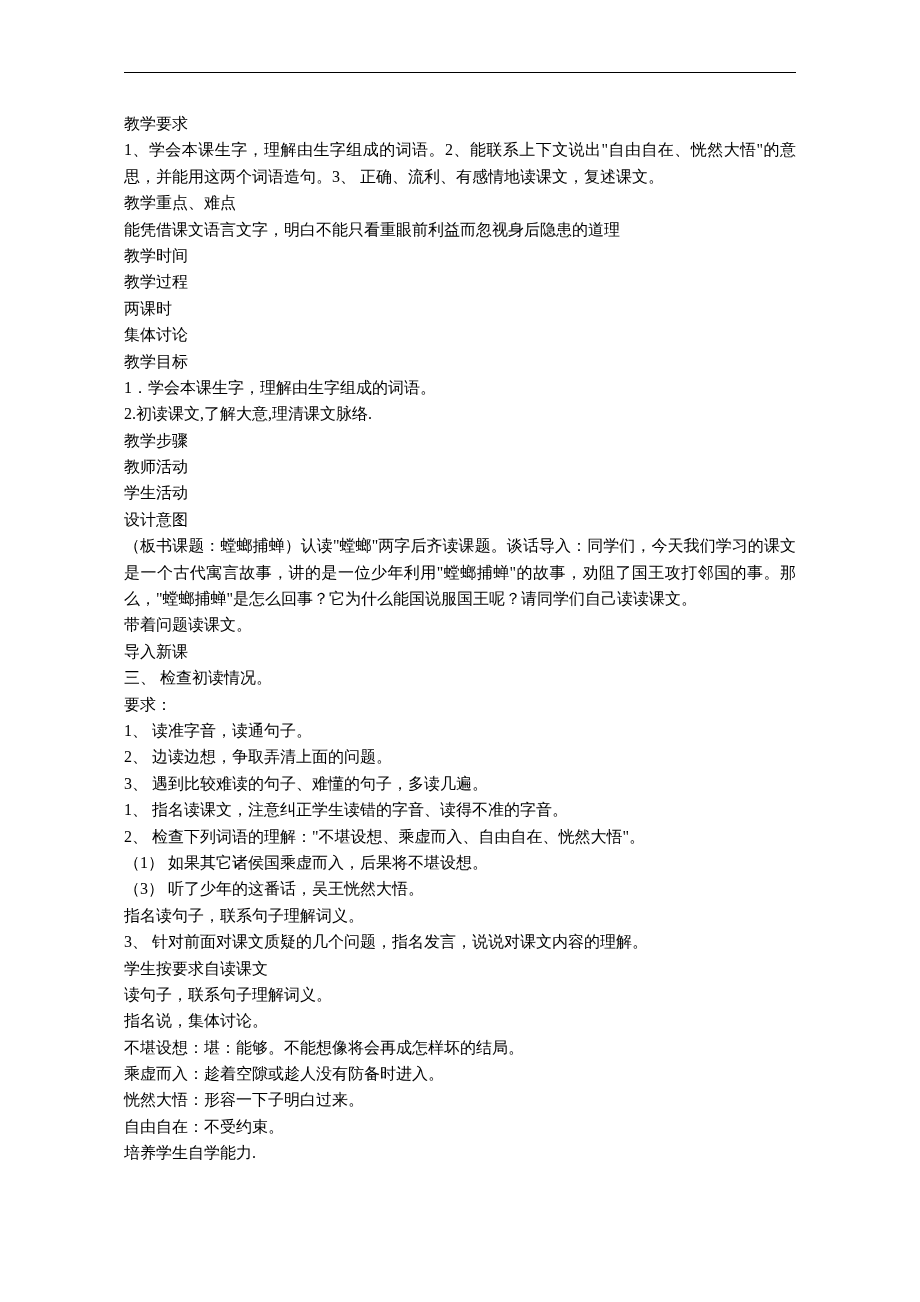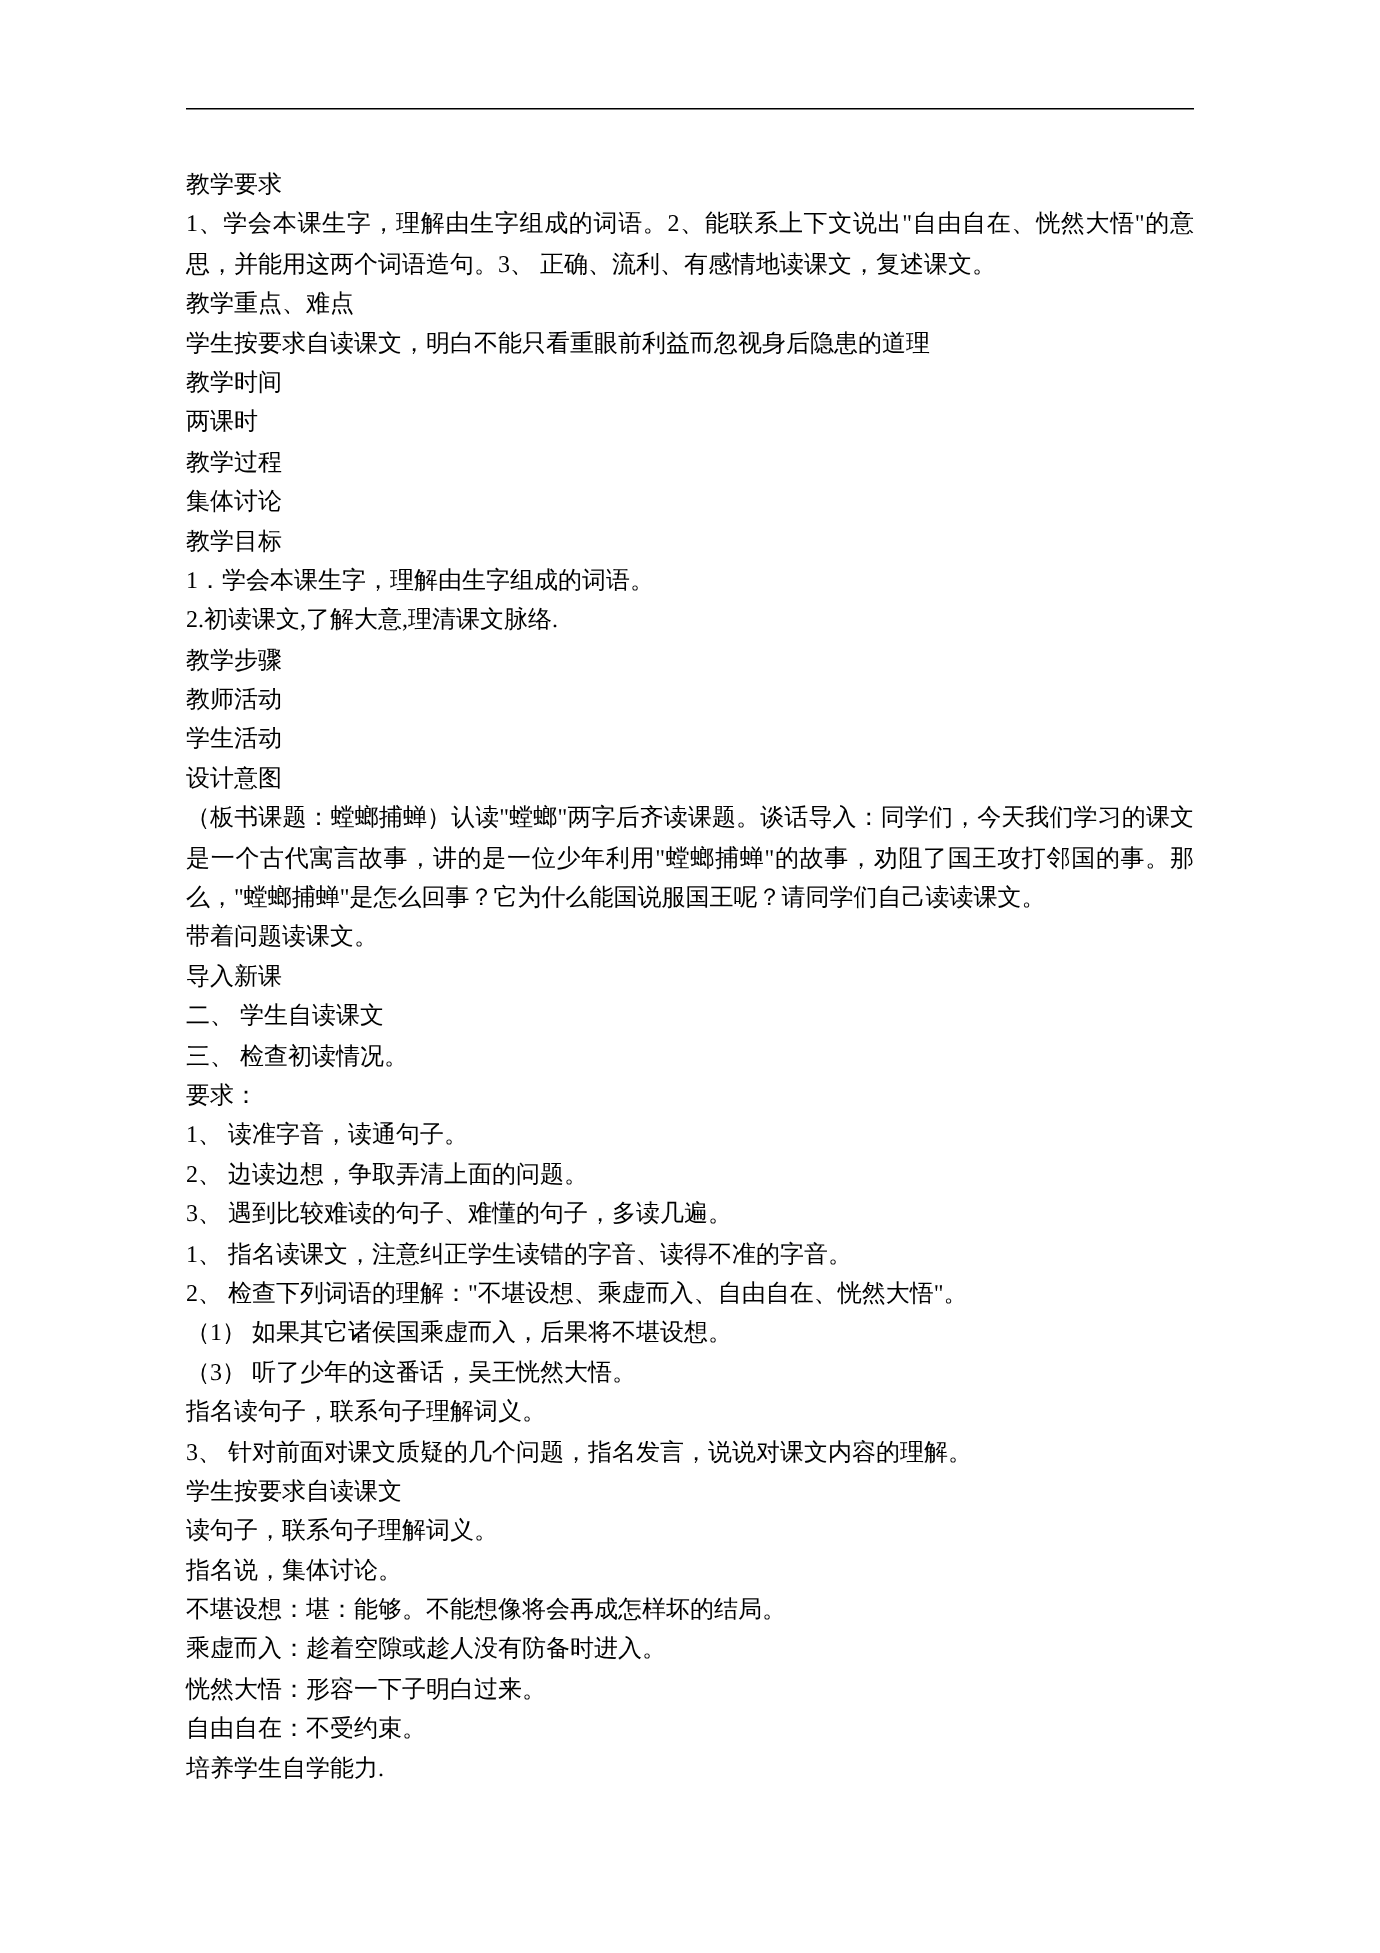--- a/index.html
+++ b/index.html
@@ -26,36 +26,35 @@
 </style>
 </head>
 <body>
 
 <hr class="hr-line">
 
 <div class="content">
   <p>教学要求</p>
   <p>1、学会本课生字，理解由生字组成的词语。2、能联系上下文说出"自由自在、恍然大悟"的意思，并能用这两个词语造句。3、 正确、流利、有感情地读课文，复述课文。</p>
   <p>教学重点、难点</p>
-  <p>学生按要求自读课文，明白不能只看重眼前利益而忽视身后隐患的道理</p>
+  <p>能凭借课文语言文字，明白不能只看重眼前利益而忽视身后隐患的道理</p>
   <p>教学时间</p>
+  <p>教学过程</p>
   <p>两课时</p>
-  <p>教学过程</p>
   <p>集体讨论</p>
   <p>教学目标</p>
   <p>1．学会本课生字，理解由生字组成的词语。</p>
   <p>2.初读课文,了解大意,理清课文脉络.</p>
   <p>教学步骤</p>
   <p>教师活动</p>
   <p>学生活动</p>
   <p>设计意图</p>
   <p>（板书课题：螳螂捕蝉）认读"螳螂"两字后齐读课题。谈话导入：同学们，今天我们学习的课文是一个古代寓言故事，讲的是一位少年利用"螳螂捕蝉"的故事，劝阻了国王攻打邻国的事。那么，"螳螂捕蝉"是怎么回事？它为什么能国说服国王呢？请同学们自己读读课文。</p>
   <p>带着问题读课文。</p>
   <p>导入新课</p>
-  <p>二、 学生自读课文</p>
   <p>三、 检查初读情况。</p>
   <p>要求：</p>
   <p>1、 读准字音，读通句子。</p>
   <p>2、 边读边想，争取弄清上面的问题。</p>
   <p>3、 遇到比较难读的句子、难懂的句子，多读几遍。</p>
   <p>1、 指名读课文，注意纠正学生读错的字音、读得不准的字音。</p>
   <p>2、 检查下列词语的理解："不堪设想、乘虚而入、自由自在、恍然大悟"。</p>
   <p>（1） 如果其它诸侯国乘虚而入，后果将不堪设想。</p>
   <p>（3） 听了少年的这番话，吴王恍然大悟。</p>
   <p>指名读句子，联系句子理解词义。</p>

